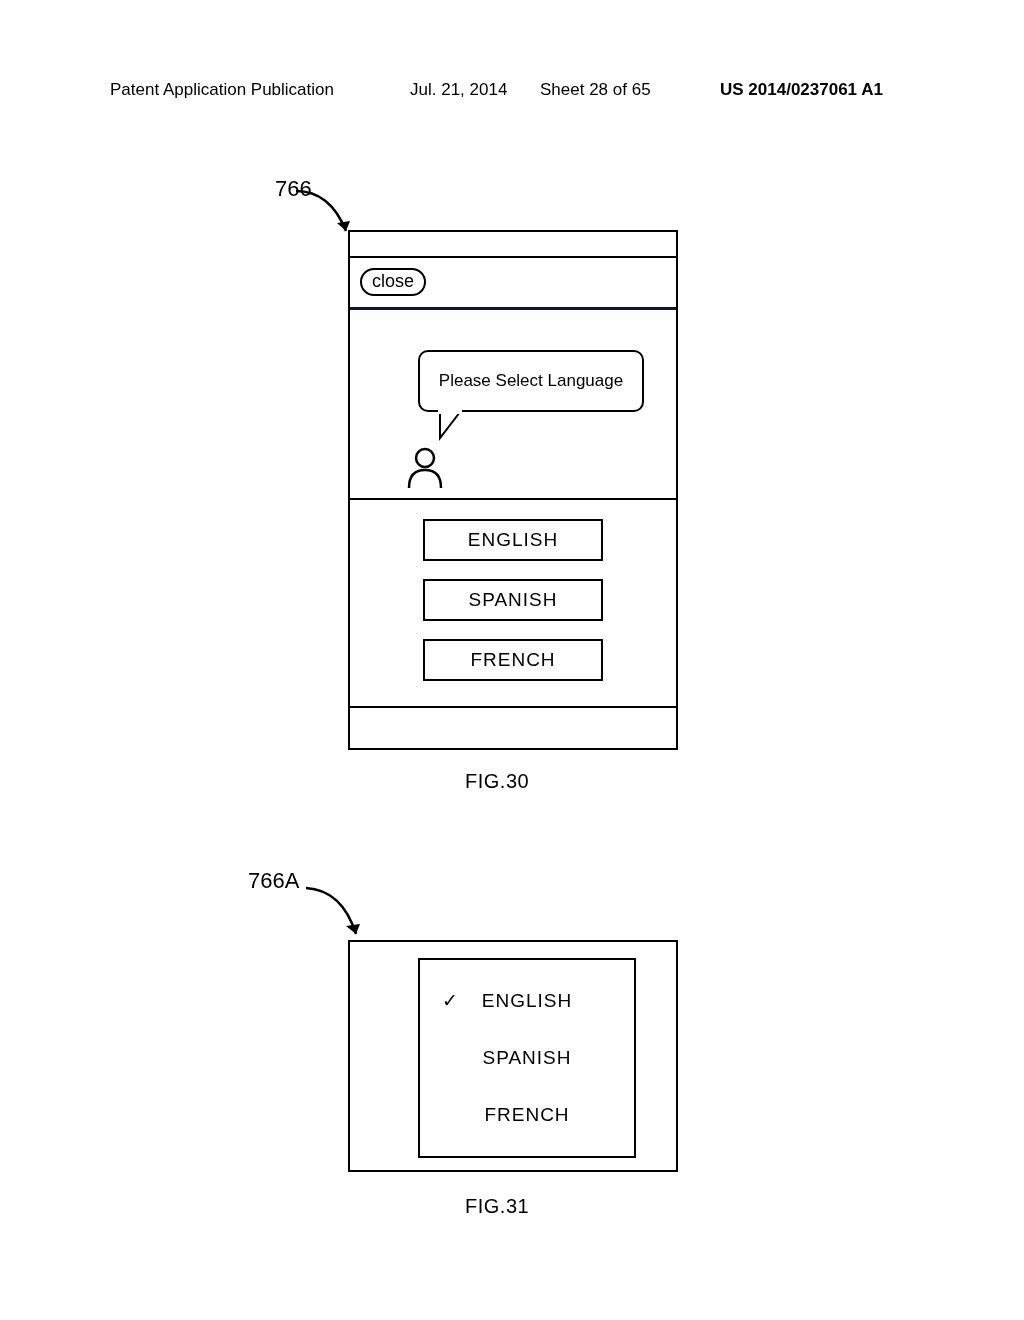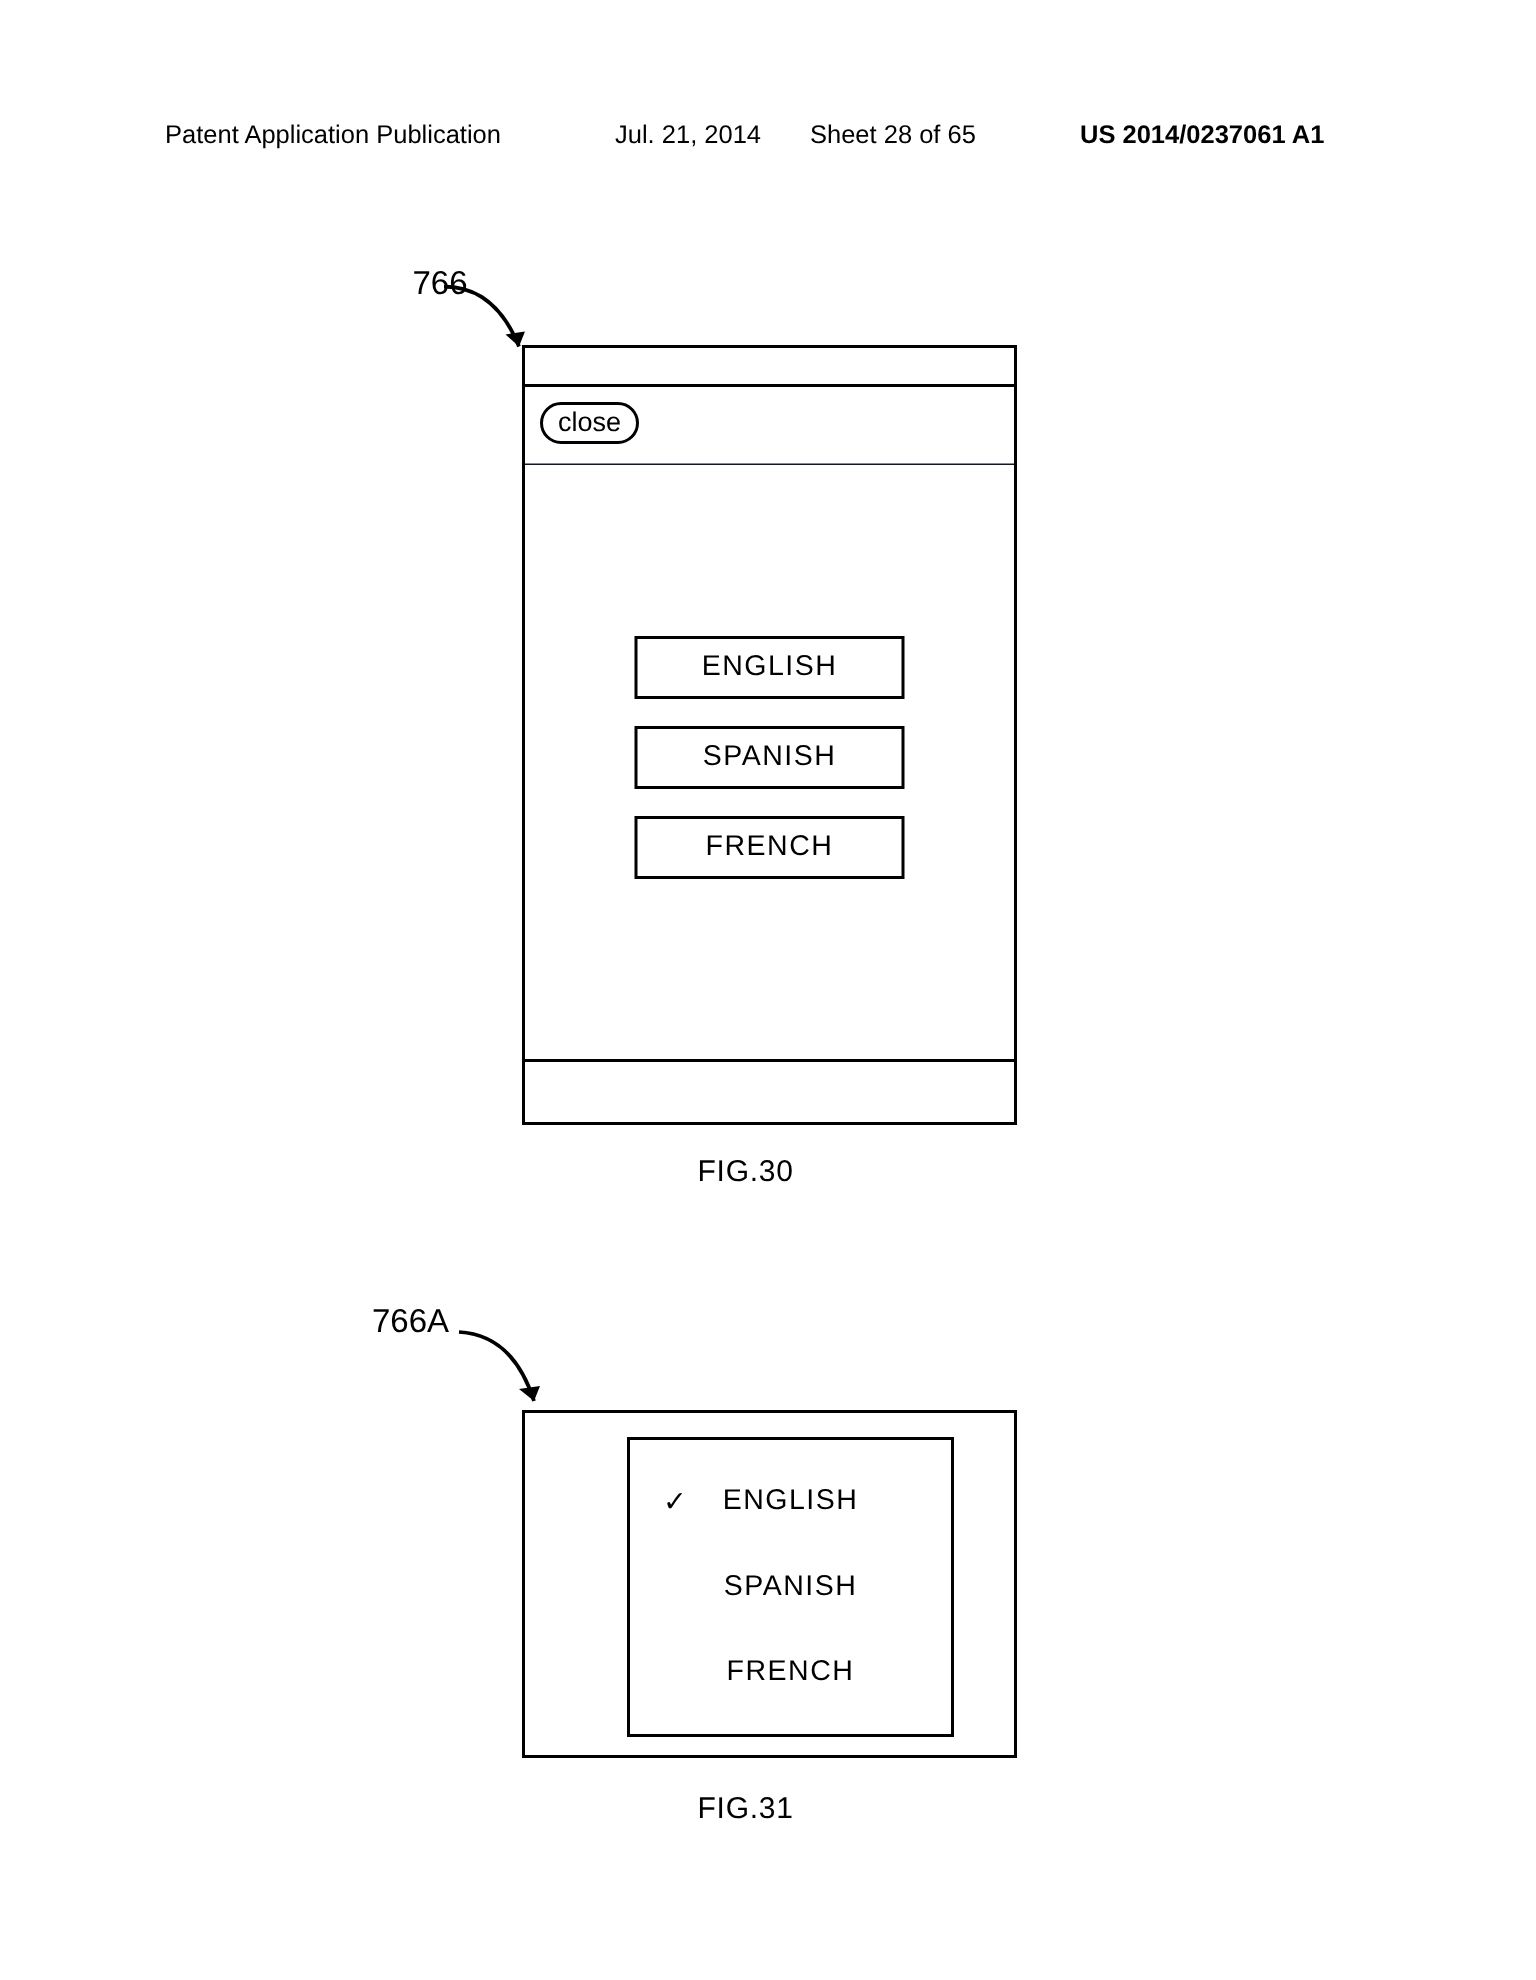--- a/index.html
+++ b/index.html
@@ -43,21 +43,21 @@
     left: 348px;
     top: 230px;
     width: 330px;
     height: 520px;
     display: flex;
     flex-direction: column;
   }
   .dev30 .status-gap { height: 26px; border-bottom: 2px solid #000; }
   .dev30 .topbar {
     height: 52px;
-    border-bottom: 1px solid #0f172a;
+    border-bottom: 3px solid #0f172a;
     position: relative;
   }
   .close-pill {
     position: absolute;
     left: 10px;
     top: 10px;
     border: 2px solid #000;
     border-radius: 16px;
     padding: 1px 10px 3px;
     font-size: 18px;
@@ -160,20 +160,33 @@
 <svg class="arrow-svg" style="left:290px; top:185px;" width="70" height="60">
   <path d="M6 6 Q 40 6 56 46" stroke="#000" stroke-width="2.5" fill="none"></path>
   <polygon points="56,46 47,38 60,36" fill="#000"></polygon>
 </svg>
 
 <div class="device dev30">
   <div class="status-gap"></div>
   <div class="topbar">
     <div class="close-pill">close</div>
   </div>
+  <div class="bubble-area">
+    <div class="bubble">
+      <span>Please Select Language</span>
+    </div>
+    <svg style="position:absolute; left:84px; top:98px;" width="40" height="40">
+      <path d="M6 4 L6 30 L26 4 Z" fill="#fff" stroke="#000" stroke-width="2"></path>
+      <rect x="4" y="0" width="24" height="6" fill="#fff"></rect>
+    </svg>
+    <svg class="person-svg" width="40" height="44">
+      <circle cx="20" cy="12" r="9" stroke="#000" stroke-width="2.5" fill="none"></circle>
+      <path d="M4 42 Q4 24 20 24 Q36 24 36 42" stroke="#000" stroke-width="2.5" fill="none"></path>
+    </svg>
+  </div>
   <div class="list-area">
     <div class="lang-btn">
       <span>ENGLISH</span>
     </div>
     <div class="lang-btn">
       <span>SPANISH</span>
     </div>
     <div class="lang-btn">
       <span>FRENCH</span>
     </div>

